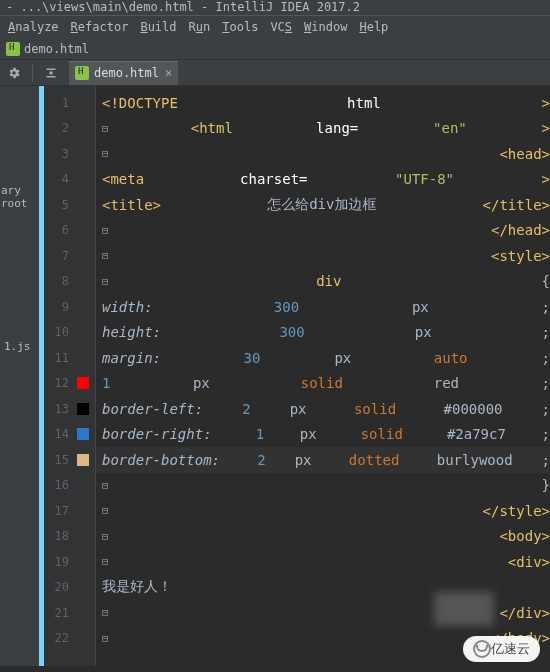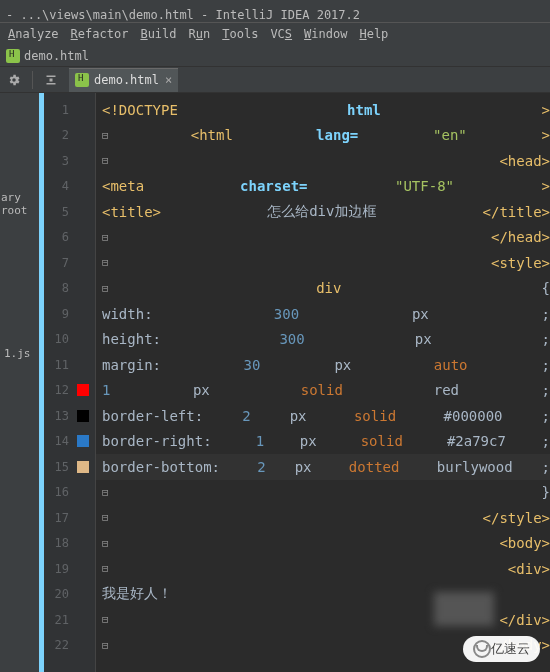--- a/index.html
+++ b/index.html
@@ -7,23 +7,23 @@
   width: 550px; height: 672px;
   background: #2b2b2b;
   font-family: "Consolas", "Monaco", monospace;
   font-size: 13px;
   color: #a9b7c6;
   overflow: hidden;
   position: relative;
 }
 .title-bar {
   background: #3c3f41;
-  height: 23px;
+  height: 16px;
   display: flex;
-  align-items: flex-end;
+  align-items: flex-start;
   padding-left: 6px;
   font-size: 12px;
   color: #bbbbbb;
   border-bottom: 1px solid #555;
 }
 .menu-bar {
   background: #3c3f41;
   height: 22px;
   display: flex;
   align-items: center;
@@ -145,25 +145,25 @@
 }
 .line.hl { background:#323232; }
 .fold {
   color:#888;
   margin-right:4px;
   width:10px;
   display:inline-block;
   font-size:11px;
 }
 .t-tag { color:#e8bf6a; }
-.t-attr { color:#7dd3fc;font-weight:bold; }
+.t-attr { color:#ffffff; }
 .t-val { color:#a5c261; }
 .t-punc { color:#a9b7c6; }
 .t-sel { color:#e8bf6a; }
-.t-prop { color:#a9b7c6; }
+.t-prop { color:#a9b7c6;font-style:italic; }
 .t-num { color:#6897bb; }
 .t-kw { color:#cc7832; }
 .t-txt { color:#a9b7c6; }
 .t-cval { color:#a9b7c6; }
 .watermark {
   position:absolute;
   right:10px;
   bottom:10px;
   display:flex;
   align-items:center;

